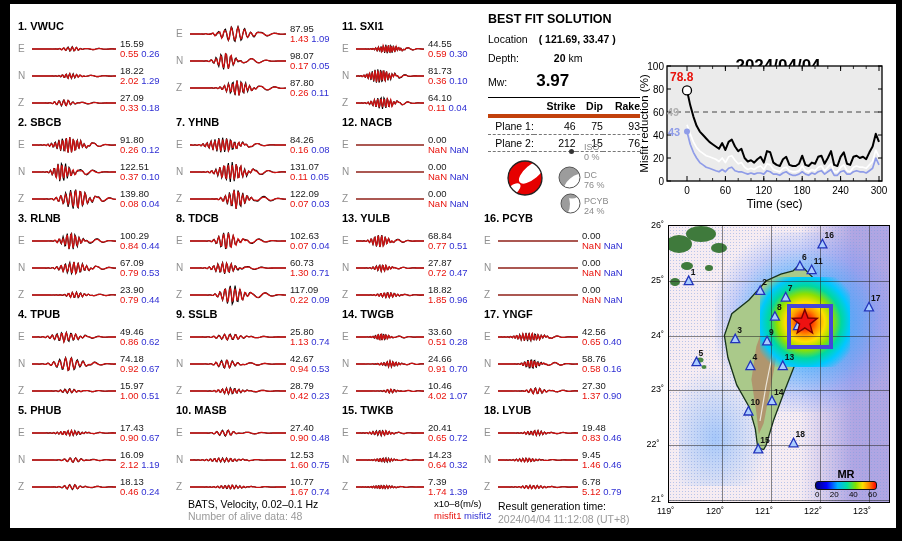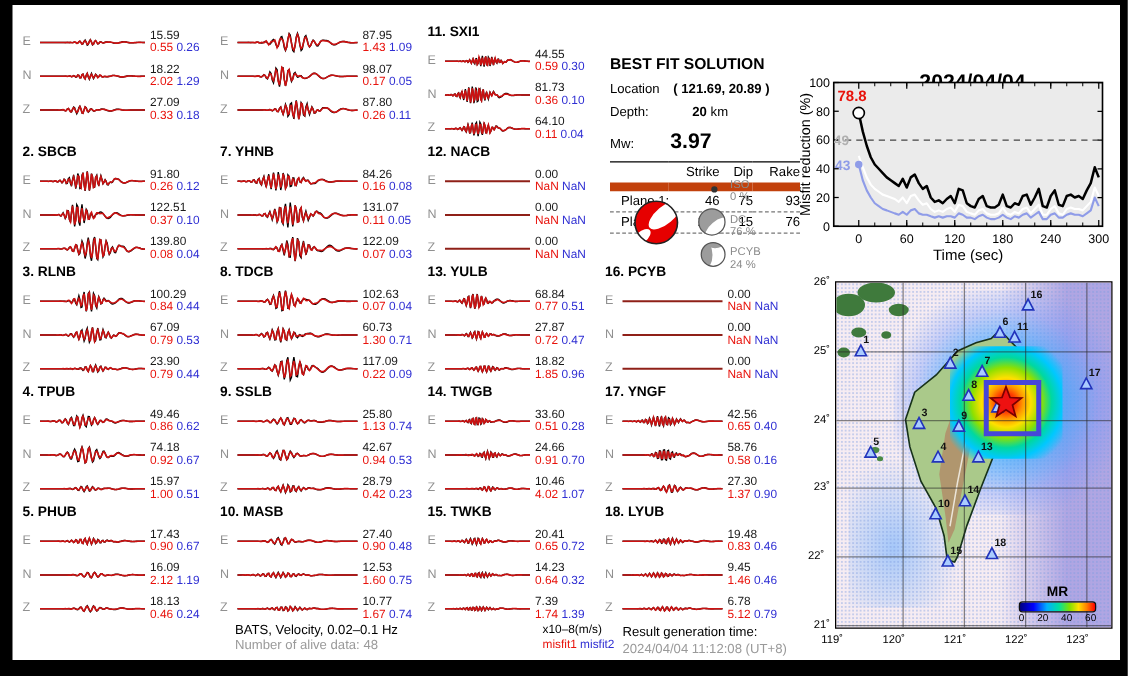--- a/index.html
+++ b/index.html
@@ -20,26 +20,26 @@
   .footnote{left:178px;top:494px;font-size:10.5px;color:#000;}
   .gray{color:#9a9a9a;}
   .scalebar{left:336px;top:500px;width:92px;margin-top:37px;}
   .sb-line{height:7px;border-left:1px solid #000;border-right:1px solid #000;position:relative;}
   .sb-line:before{content:"";position:absolute;left:0;right:0;top:3px;border-top:1px solid #000;}
   .sb-label{text-align:center;font-size:10.5px;color:#000;margin-top:1px;}
   .unitblock{left:424px;top:494px;font-size:9.5px;line-height:12px;color:#000;}
   .resultblock{left:488px;top:496px;font-size:10.5px;line-height:13px;color:#000;}
   
   .bfs{left:478px;top:8px;width:166px;color:#000;}
-  .bfs-title{font-size:12.5px;font-weight:bold;margin-top:32px;}
+  .bfs-title{font-size:12.5px;font-weight:bold;}
   .bfs-row{font-size:10.5px;margin-top:7px;}
   .bold{font-weight:bold;}
   .mw-big{font-size:17px;font-weight:bold;}
   .bfs-table{width:152px;border-collapse:collapse;margin-top:6px;font-size:10.5px;}
-  .bfs-table th{font-weight:normal;text-align:right;border-top:1px solid #000;border-bottom:7px solid #c2410c;padding:2px 0 2px 6px;}
+  .bfs-table th{font-weight:bold;text-align:right;border-top:1px solid #000;border-bottom:4px solid #c2410c;padding:2px 0 2px 6px;}
   .bfs-table td{text-align:right;border-bottom:1px dashed #777;padding:2px 0 2px 6px;}
   .bfs-table .lbl{text-align:right;padding-left:0;}
   .decomp-label{font-size:9px;color:#8a8a8a;line-height:10px;}
   
   .datetime{left:650px;top:4px;width:236px;text-align:center;font-size:17px;font-weight:bold;color:#000;line-height:23px;white-space:pre;}
   
   .map{left:658px;top:221px;width:222px;height:278px;}
   .map-inner{position:absolute;inset:0;overflow:hidden;background:#f6ecf2;border:1.5px solid #000;}
   .sea-dots{position:absolute;inset:0;background-image:radial-gradient(circle,#7b9be0 0.5px,transparent 0.65px);background-size:3px 3px;opacity:.5;}
   .sea-east{position:absolute;left:130px;top:0;right:0;bottom:0;background:linear-gradient(90deg,rgba(178,168,228,0),rgba(172,162,226,.95) 60%);}
@@ -58,20 +58,21 @@
   text{font-family:"Liberation Sans",sans-serif;}
 </style>
 </head>
 <body>
 
 <div class="frame">
  <div class="canvas">
 
   <div id="stations-grid">
         <div class="station" style="left: 8px; top: 16px; width: 150px;">
+          <div class="station-title">1.  VWUC</div>
           <div class="chan-row">
             <span class="comp">E</span>
             <svg width="88" height="26" viewBox="0 0 88 26">
               <path d="M2.0 13.0 L2.8 13.0 L3.7 13.0 L4.5 13.0 L5.4 13.0 L6.2 13.0 L7.0 13.0 L7.9 13.0 L8.7 13.0 L9.6 13.0 L10.4 13.0 L11.2 13.0 L12.1 13.0 L12.9 13.0 L13.8 13.0 L14.6 13.0 L15.4 13.0 L16.3 13.0 L17.1 13.0 L18.0 13.0 L18.8 13.0 L19.6 13.0 L20.5 13.0 L21.3 13.0 L22.2 13.0 L23.0 13.0 L23.8 13.0 L24.7 13.0 L25.5 12.9 L26.4 13.0 L27.2 13.1 L28.0 13.1 L28.9 12.8 L29.7 12.7 L30.6 13.0 L31.4 13.6 L32.2 13.5 L33.1 12.5 L33.9 11.9 L34.8 12.9 L35.6 14.4 L36.4 14.1 L37.3 12.0 L38.1 11.0 L39.0 12.8 L39.8 15.1 L40.6 14.6 L41.5 11.8 L42.3 10.7 L43.2 12.7 L44.0 14.9 L44.8 14.4 L45.7 12.1 L46.5 11.4 L47.4 12.8 L48.2 14.2 L49.0 13.9 L49.9 12.7 L50.7 12.4 L51.6 13.0 L52.4 13.4 L53.2 13.2 L54.1 12.7 L54.9 12.5 L55.8 12.6 L56.6 12.7 L57.4 12.7 L58.3 12.7 L59.1 12.9 L60.0 13.1 L60.8 13.4 L61.6 13.5 L62.5 13.6 L63.3 13.6 L64.2 13.5 L65.0 13.3 L65.8 13.0 L66.7 12.8 L67.5 12.6 L68.4 12.4 L69.2 12.4 L70.0 12.5 L70.9 12.6 L71.7 12.8 L72.6 13.0 L73.4 13.2 L74.2 13.3 L75.1 13.3 L75.9 13.3 L76.8 13.2 L77.6 13.1 L78.4 13.1 L79.3 13.0 L80.1 12.9 L81.0 12.9 L81.8 12.9 L82.6 12.9 L83.5 12.9 L84.3 13.0 L85.2 13.0 L86.0 13.0" stroke="#000" stroke-width="1.1" fill="none"></path>
               <path d="M2.0 13.0 L2.8 13.0 L3.7 13.0 L4.5 13.0 L5.4 13.0 L6.2 13.0 L7.0 13.0 L7.9 13.0 L8.7 13.0 L9.6 13.0 L10.4 13.0 L11.2 13.0 L12.1 13.0 L12.9 13.0 L13.8 13.0 L14.6 13.0 L15.4 13.0 L16.3 13.0 L17.1 13.0 L18.0 13.0 L18.8 13.0 L19.6 13.0 L20.5 13.0 L21.3 13.0 L22.2 13.1 L23.0 13.0 L23.8 12.9 L24.7 13.0 L25.5 13.1 L26.4 12.9 L27.2 13.0 L28.0 13.2 L28.9 13.0 L29.7 12.5 L30.6 12.8 L31.4 13.7 L32.2 13.6 L33.1 12.3 L33.9 12.0 L34.8 13.3 L35.6 14.3 L36.4 13.5 L37.3 12.1 L38.1 11.7 L39.0 12.9 L39.8 14.4 L40.6 14.3 L41.5 12.3 L42.3 11.1 L43.2 12.6 L44.0 14.6 L44.8 14.3 L45.7 12.2 L46.5 11.5 L47.4 12.9 L48.2 14.0 L49.0 13.7 L49.9 12.7 L50.7 12.6 L51.6 13.1 L52.4 13.4 L53.2 13.2 L54.1 12.9 L54.9 12.7 L55.8 12.7 L56.6 12.7 L57.4 12.7 L58.3 12.7 L59.1 12.8 L60.0 13.0 L60.8 13.2 L61.6 13.4 L62.5 13.5 L63.3 13.5 L64.2 13.5 L65.0 13.3 L65.8 13.1 L66.7 12.9 L67.5 12.7 L68.4 12.6 L69.2 12.5 L70.0 12.6 L70.9 12.7 L71.7 12.8 L72.6 13.0 L73.4 13.1 L74.2 13.2 L75.1 13.2 L75.9 13.2 L76.8 13.2 L77.6 13.1 L78.4 13.1 L79.3 13.0 L80.1 13.0 L81.0 12.9 L81.8 12.9 L82.6 12.9 L83.5 13.0 L84.3 13.0 L85.2 13.0 L86.0 13.0" stroke="#cc1111" stroke-width="1.3" fill="none"></path>
             </svg>
             <div class="vals">
               <div class="amp">15.59</div>
               <div class="mis"><span class="m1">0.55</span> <span class="m2">0.26</span></div>
             </div>
@@ -723,21 +724,21 @@
 
   <div class="abs resultblock">
     <div>Result generation time:</div>
     <div class="gray">2024/04/04 11:12:08 (UT+8)</div>
   </div>
 
   <div class="abs bfs">
     <div class="bfs-title">BEST FIT SOLUTION</div>
     <div class="bfs-row">
       <span>Location</span>
-      <span class="bold" style="margin-left:8px">( 121.69, 20.89 )</span>
+      <span class="bold" style="margin-left:8px">( 121.69, 33.47 )</span>
     </div>
     <div class="bfs-row">
       <span>Depth:</span>
       <span class="bold" style="margin-left:32px">20</span>
       <span>km</span>
     </div>
     <div class="bfs-row">
       <span>Mw:</span>
       <span class="mw-big" style="margin-left:26px">3.97</span>
     </div>

